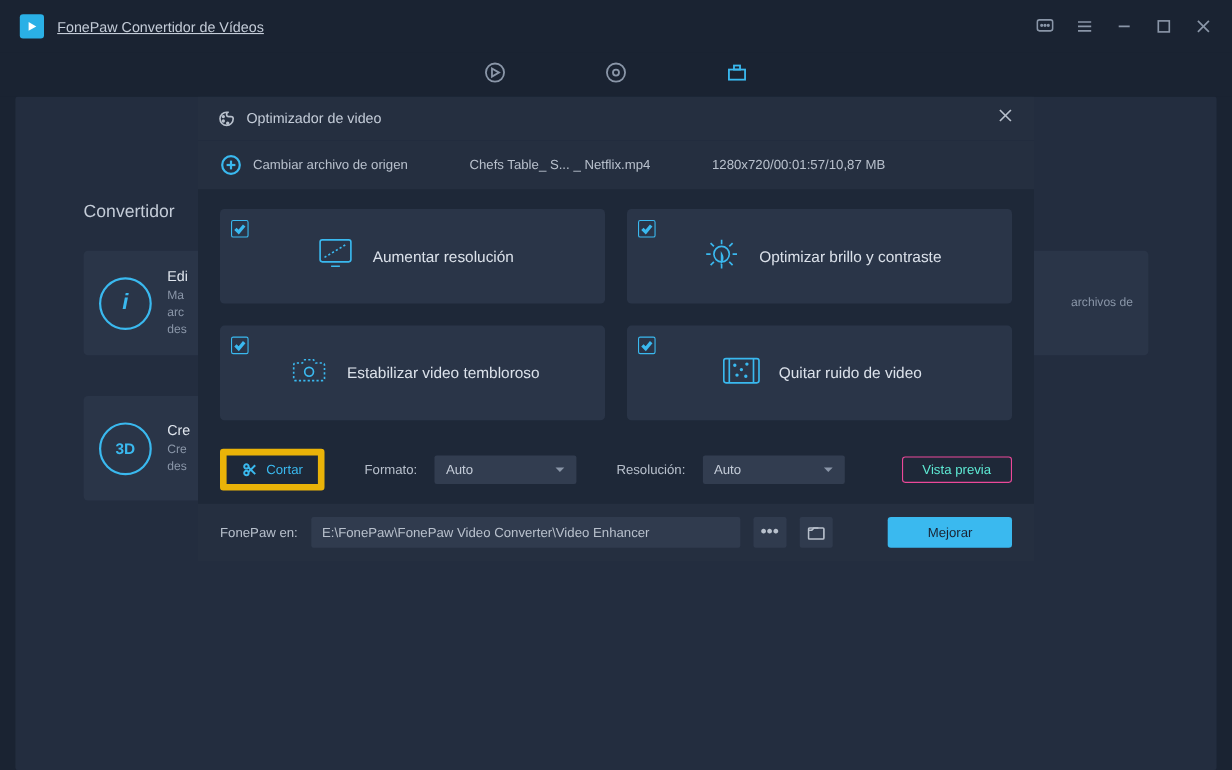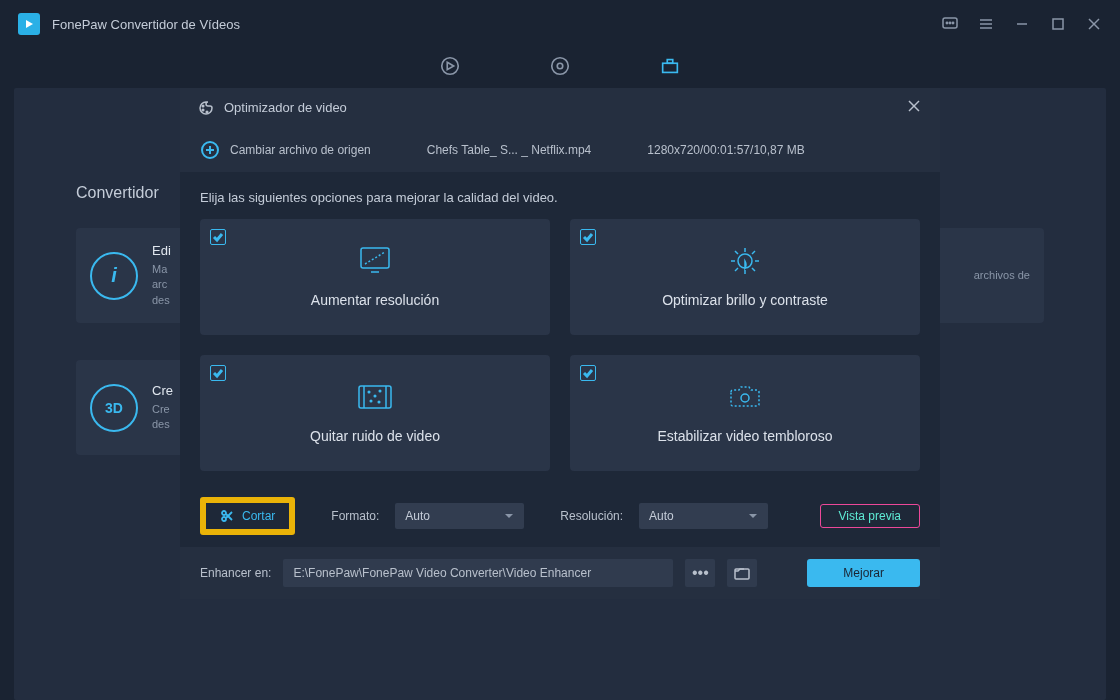--- a/index.html
+++ b/index.html
@@ -1,19 +1,19 @@
 <!DOCTYPE html>
 <html><head>
   <meta charset="utf-8">
   <style>
     * { margin: 0; padding: 0; box-sizing: border-box; font-family: -apple-system, BlinkMacSystemFont, 'Segoe UI', Arial, sans-serif; }
     body { background: #1a2332; width: 1120px; height: 700px; overflow: hidden; color: #c4ccd8; }
 
     
-    .titlebar { height: 48px; display: flex; align-items: center; padding: 0 18px; background: #1a2332; }
+    .titlebar { height: 48px; display: flex; align-items: center; padding: 0 18px; background: #1a2332; text-decoration: underline; }
     .app-logo { width: 22px; height: 22px; background: #2ab0e6; border-radius: 3px; display: flex; align-items: center; justify-content: center; margin-right: 12px; }
     .app-logo svg { width: 12px; height: 12px; fill: #fff; }
     .app-title { font-size: 13px; color: #c4ccd8; font-weight: 400; }
     .titlebar-spacer { flex: 1; }
     .title-controls { display: flex; gap: 20px; align-items: center; }
     .title-controls > span { color: #8a96a8; cursor: pointer; display: inline-flex; }
     .title-controls svg { width: 16px; height: 16px; stroke: #8a96a8; stroke-width: 1.5; fill: none; }
 
     
     .top-tabs { height: 40px; display: flex; justify-content: center; gap: 88px; align-items: center; background: #1a2332; }
@@ -43,21 +43,21 @@
     .source-row { padding: 12px 20px; display:flex; align-items:center; gap: 16px; font-size:12px; color:#b8c0cc; background:#252f40;}
     .add-source { display:flex; align-items:center; gap:10px; cursor:pointer; }
     .add-source svg { width:20px; height:20px; stroke:#3ab9ef; fill:none; stroke-width:2; }
     .source-file { margin-left: 40px; }
     .source-meta { margin-left: 40px; }
 
     .modal-body { padding: 18px 20px 12px 20px; }
     .instruction { font-size: 13px; color: #c4ccd8; margin-bottom: 14px; }
 
     .option-grid { display: grid; grid-template-columns: 1fr 1fr; gap: 20px; }
-    .option-card { background: #2a3548; border-radius: 4px; height: 116px; position: relative; display:flex; flex-direction:column; align-items:center; justify-content:center; gap:12px; cursor:default; }
+    .option-card { background: #2a3548; border-radius: 4px; height: 86px; position: relative; display:flex; flex-direction:row; align-items:center; justify-content:center; gap:12px; cursor:default; }
     .checkbox { position:absolute; top:10px; left:10px; width:16px; height:16px; border:1.5px solid #3ab9ef; border-radius:2px; display:flex; align-items:center; justify-content:center; cursor:pointer;}
     .checkbox svg { width:12px; height:12px; stroke:#3ab9ef; stroke-width:3; fill:none; }
     .option-icon svg { width:44px; height:30px; stroke:#3ab9ef; fill:none; stroke-width:1.5; }
     .option-label { font-size:14px; color:#dbe1ea; font-weight:500; }
 
     .controls-row { margin-top:26px; display:flex; align-items:center; gap:16px; }
     .cut-btn { display:flex; align-items:center; gap:8px; border:6px solid #eab308; color:#3ab9ef; padding:6px 14px; border-radius:3px; font-size:12px; cursor:pointer;}
     .cut-btn svg { width:14px; height:14px; stroke:#3ab9ef; fill:none; stroke-width:1.8;}
     .ctrl-label { font-size:12px; color:#b8c0cc; margin-left:20px;}
     .select { display:flex; align-items:center; justify-content:space-between; background:#323d50; padding:6px 10px; width:129px; border-radius:2px; font-size:12px; color:#c4ccd8; cursor:pointer;}
@@ -184,21 +184,20 @@
             <line x1="10" y1="6" x2="10" y2="14"></line>
             <line x1="6" y1="10" x2="14" y2="10"></line>
           </svg>
         <span>Cambiar archivo de origen</span>
       </div>
       <span class="source-file">Chefs Table_ S... _ Netflix.mp4</span>
       <span class="source-meta">1280x720/00:01:57/10,87 MB</span>
     </div>
 
     <div class="modal-body">
-      <div class="instruction">Elija las siguientes opciones para mejorar la calidad del video.</div>
 
       <div class="option-grid">
 
         <div class="option-card">
           <span class="checkbox">
               <svg viewBox="0 0 12 12">
                 <path d="M2 6 L5 9 L10 3"></path>
               </svg>
             </span>
           <span class="option-icon"><svg viewBox="0 0 44 30">
@@ -230,45 +229,45 @@
           <div class="option-label">Optimizar brillo y contraste</div>
         </div>
 
         <div class="option-card">
           <span class="checkbox">
               <svg viewBox="0 0 12 12">
                 <path d="M2 6 L5 9 L10 3"></path>
               </svg>
             </span>
           <span class="option-icon"><svg viewBox="0 0 44 30">
+                <path d="M8 10 Q8 8 10 8 L16 8 L18 5 L26 5 L28 8 L34 8 Q36 8 36 10 L36 22 Q36 24 34 24 L10 24 Q8 24 8 22 Z" stroke-dasharray="2 2"></path>
+                <circle cx="22" cy="16" r="4"></circle>
+              </svg></span>
+          <div class="option-label">Estabilizar video tembloroso</div>
+        </div>
+
+        <div class="option-card">
+          <span class="checkbox">
+              <svg viewBox="0 0 12 12">
+                <path d="M2 6 L5 9 L10 3"></path>
+              </svg>
+            </span>
+          <span class="option-icon"><svg viewBox="0 0 44 30">
                 <rect x="6" y="4" width="32" height="22" rx="2"></rect>
                 <line x1="11" y1="4" x2="11" y2="26"></line>
                 <line x1="33" y1="4" x2="33" y2="26"></line>
                 <circle cx="16" cy="10" r="0.8" fill="#3ab9ef"></circle>
                 <circle cx="22" cy="14" r="0.8" fill="#3ab9ef"></circle>
                 <circle cx="27" cy="9" r="0.8" fill="#3ab9ef"></circle>
                 <circle cx="18" cy="19" r="0.8" fill="#3ab9ef"></circle>
                 <circle cx="26" cy="20" r="0.8" fill="#3ab9ef"></circle>
               </svg></span>
           <div class="option-label">Quitar ruido de video</div>
         </div>
 
-        <div class="option-card">
-          <span class="checkbox">
-              <svg viewBox="0 0 12 12">
-                <path d="M2 6 L5 9 L10 3"></path>
-              </svg>
-            </span>
-          <span class="option-icon"><svg viewBox="0 0 44 30">
-                <path d="M8 10 Q8 8 10 8 L16 8 L18 5 L26 5 L28 8 L34 8 Q36 8 36 10 L36 22 Q36 24 34 24 L10 24 Q8 24 8 22 Z" stroke-dasharray="2 2"></path>
-                <circle cx="22" cy="16" r="4"></circle>
-              </svg></span>
-          <div class="option-label">Estabilizar video tembloroso</div>
-        </div>
-
       </div>
 
       <div class="controls-row">
         <div class="cut-btn">
           <svg viewBox="0 0 14 14">
               <circle cx="4" cy="4" r="2"></circle>
               <circle cx="4" cy="10" r="2"></circle>
               <line x1="6" y1="5" x2="12" y2="11"></line>
               <line x1="6" y1="9" x2="12" y2="3"></line>
             </svg>
@@ -289,21 +288,21 @@
             </svg>
         </div>
         <span class="spacer"></span>
         <div class="preview-btn">
           <span>Vista previa</span>
         </div>
       </div>
     </div>
 
     <div class="footer-row">
-      <span class="label">Enhancer en:</span>
+      <span class="label">FonePaw en:</span>
       <input class="path-input" readonly="" value="E:\FonePaw\FonePaw Video Converter\Video Enhancer" style="">
       <div class="dots-btn">•••</div>
       <div class="folder-btn">
           <svg viewBox="0 0 16 14">
             <rect x="1" y="3" width="14" height="10" rx="1"></rect>
             <path d="M1 5 L4 5 L6 3 L10 3"></path>
           </svg>
         </div>
       <div class="enhance-btn">
         <span>Mejorar</span>

